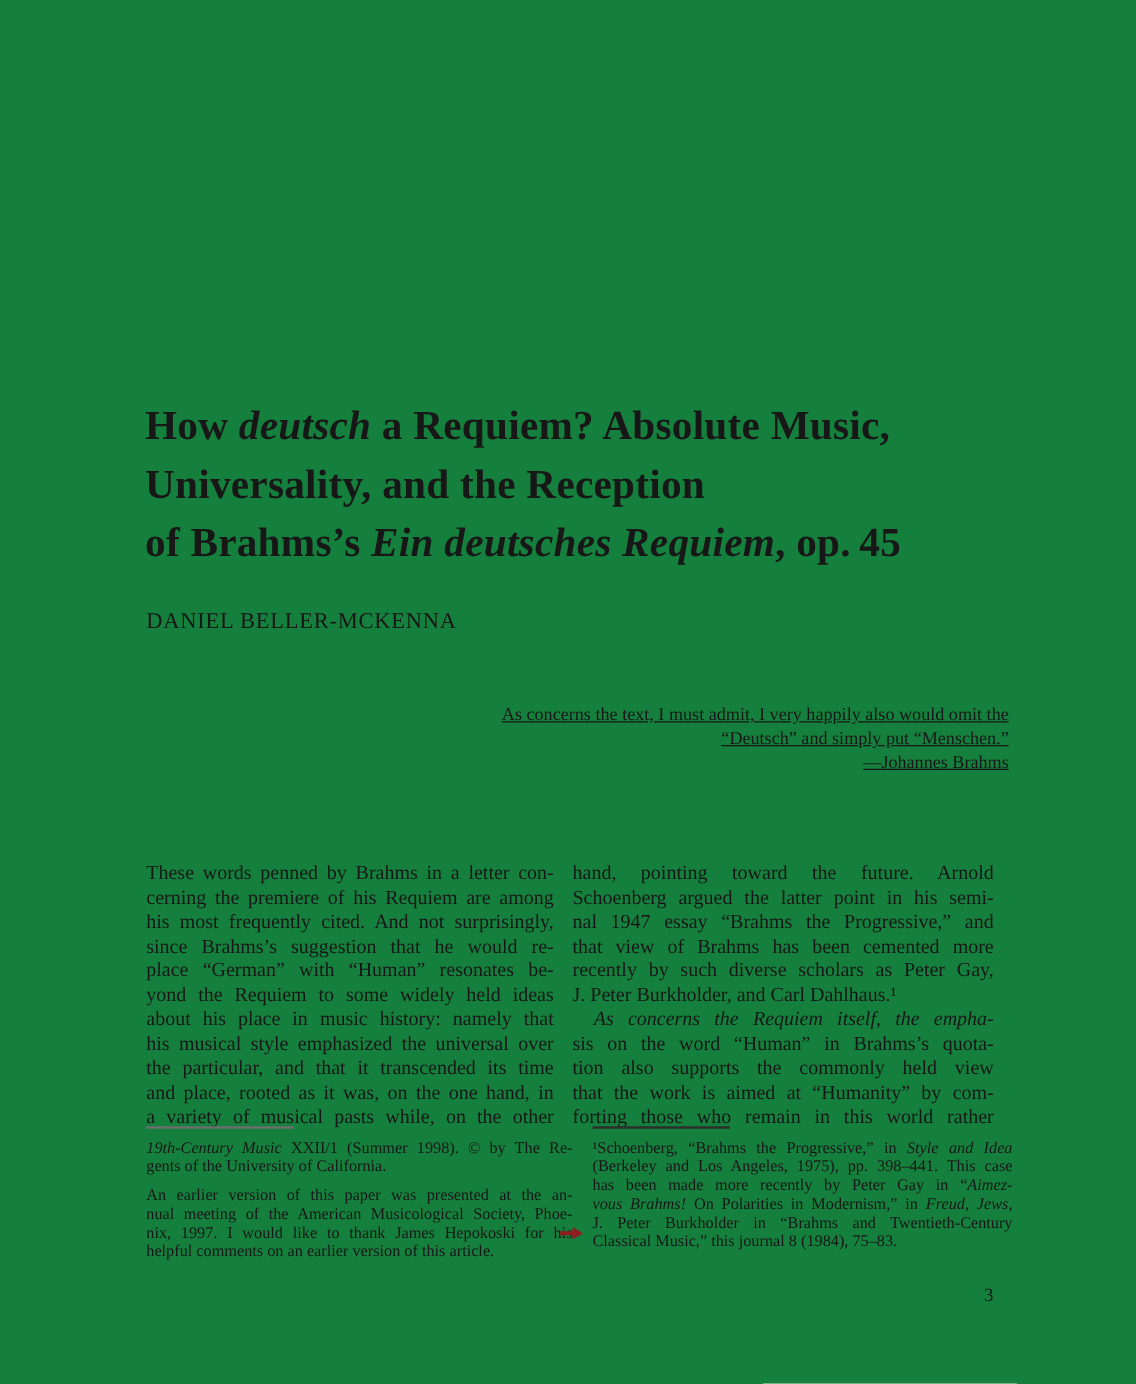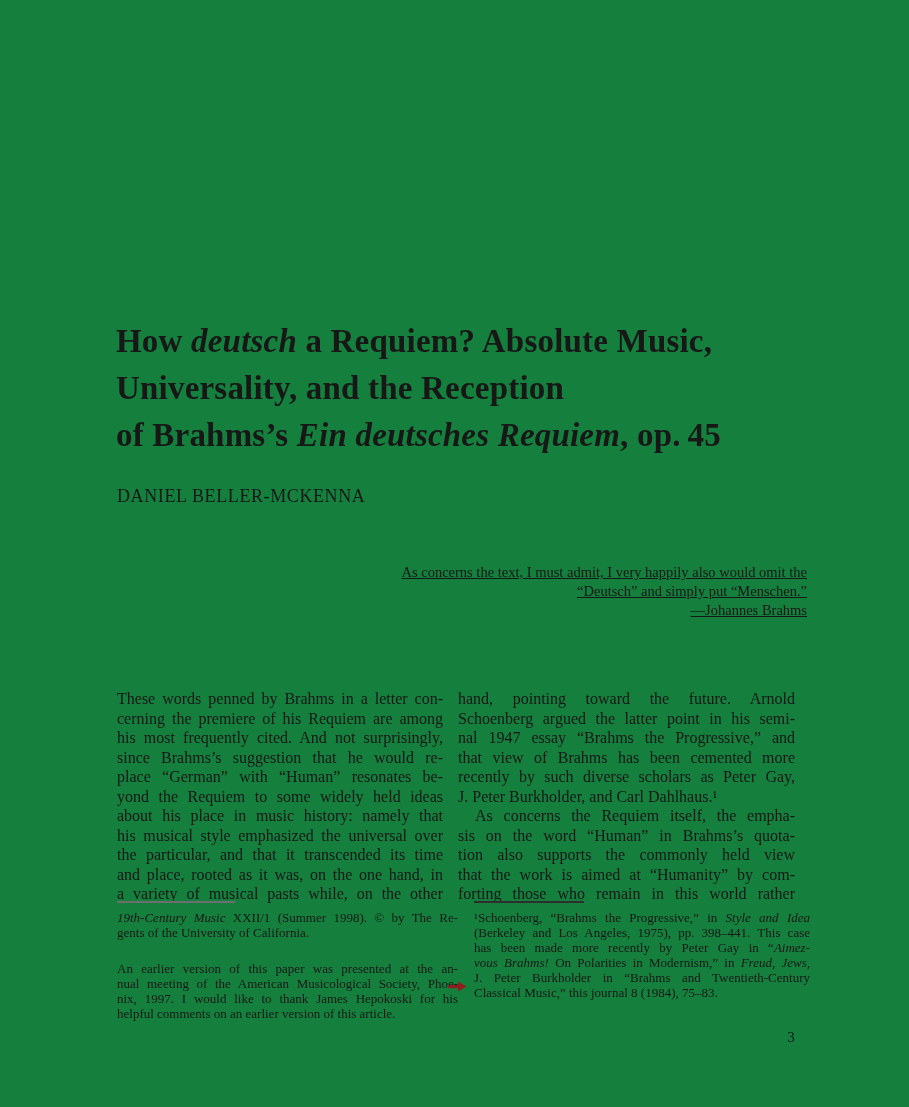--- a/index.html
+++ b/index.html
@@ -10,21 +10,21 @@
     background: #15803d;
     font-family: "Liberation Serif", "DejaVu Serif", serif;
     color: #171717;
     overflow: hidden;
   }
   em { font-style: italic; }
 
   
   .tline { text-align: justify; text-align-last: justify; }
   .tline.last { text-align-last: left; }
-  .tline.indent { text-indent: 17px; }
+  .tline.indent { text-indent: 17px; font-style: italic; }
 
   .title {
     position: absolute;
     left: 116px; top: 318px; width: 710px;
     font-size: 33px; line-height: 47px;
     font-weight: 700; letter-spacing: 0.2px;
   }
   .title .tline { text-align: left; text-align-last: left; }
 
   .author {
@@ -51,21 +51,21 @@
     position: absolute; top: 896px;
     font-size: 13px; line-height: 15.1px;
   }
   .footnote.left  { left: 117px; width: 341px; }
   .footnote.right { left: 474px; width: 336px; }
   .fnrule {
     border: 0; border-top: 2px solid #6e6e6e;
     width: 118px; margin: 5px 0 7px 0;
   }
   .footnote.right .fnrule { width: 110px; border-top-color: #2e2e2e; }
-  .fnpara + .fnpara { margin-top: 21px; }
+  .fnpara + .fnpara { margin-top: 8px; }
 
   .margin-arrow {
     position: absolute; left: 448px; top: 981px;
     width: 19px; height: 11px;
   }
 
   .page-number {
     position: absolute; left: 780px; top: 1029px;
     width: 22px; text-align: center; font-size: 15px;
   }

